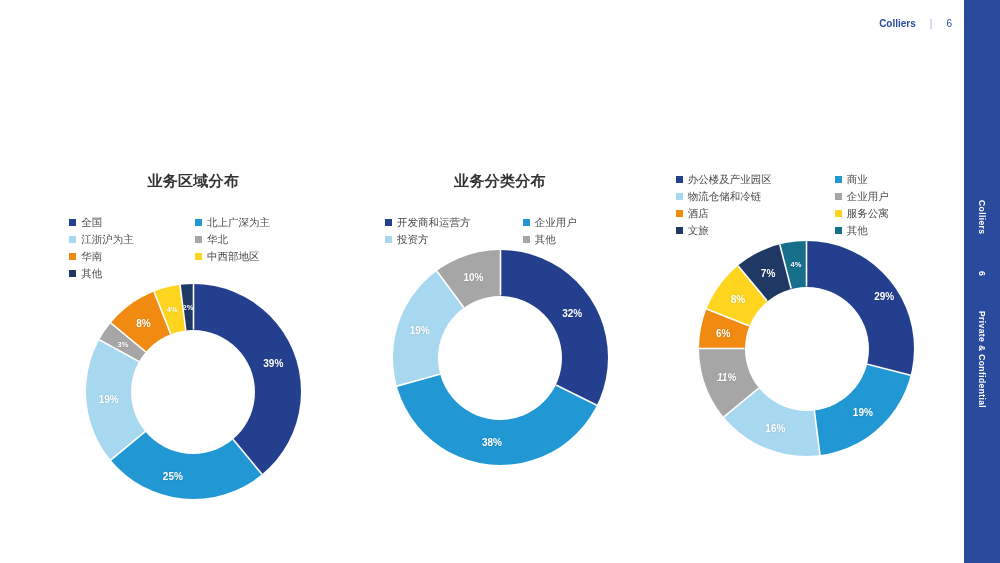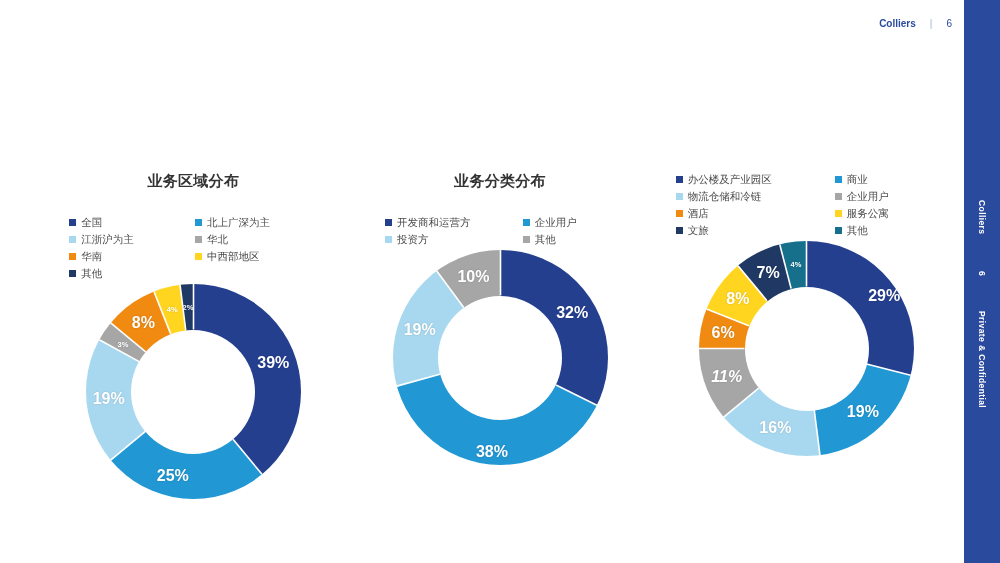--- a/index.html
+++ b/index.html
@@ -67,21 +67,21 @@
   .legend .sw{width:7px;height:7px;flex:0 0 7px;display:inline-block;}
   .legend .lb{font-size:10.5px;}
 
   .donut-wrap{position:relative;width:215px;height:215px;margin-top:4px;}
   .donut{width:215px;height:215px;border-radius:50%;position:relative;}
   .donut .hole{
     position:absolute;left:50%;top:50%;transform:translate(-50%,-50%);
     width:124px;height:124px;border-radius:50%;background:#ffffff;
   }
   .dlabel{
-    position:absolute;color:#ffffff;font-size:16px;font-weight:bold;
+    position:absolute;color:#ffffff;font-size:10px;font-weight:bold;
     transform:translate(-50%,-50%);white-space:nowrap;
     text-shadow:0 0 2px rgba(0,0,0,.18);
   }
   .dlabel.tiny{font-size:7.5px;}
 
   
   .watermark{
     position:absolute;left:800px;top:512px;
     display:flex;align-items:center;gap:7px;
     color:#b9d2ea;font-size:17px;font-weight:bold;opacity:.95;
@@ -185,21 +185,21 @@
             <div class="hole"></div>
           </div>
         <svg viewBox="0 0 215 215" style="position: absolute; left: 0px; top: 0px; width: 215px; height: 215px; pointer-events: none;">
             <line x1="107.5" y1="45.5" x2="107.5" y2="0" stroke="#ffffff" stroke-width="1.6"></line>
             <line x1="163.05161400606283" y1="135.032129981558" x2="203.8193307363186" y2="155.23716085512072" stroke="#ffffff" stroke-width="1.6"></line>
             <line x1="47.7417861692836" y1="124.02137644878219" x2="3.886967954806238" y2="136.1459349716788" stroke="#ffffff" stroke-width="1.6"></line>
             <line x1="70.73970839861227" y1="57.57324403307439" x2="43.76239762662611" y2="20.93344731541123" stroke="#ffffff" stroke-width="1.6"></line>
           </svg>
           <div id="labels1">
             <div class="dlabel" style="left: 179.727px; top: 62.6858px;">32%</div>
-            <div class="dlabel" style="left: 99.4202px; top: 192.115px; margin-top: 10px;">38%</div>
+            <div class="dlabel" style="left: 99.4202px; top: 192.115px;">38%</div>
             <div class="dlabel" style="left: 27.1749px; top: 79.6992px;">19%</div>
             <div class="dlabel" style="left: 80.9772px; top: 26.744px;">10%</div>
           </div>
       </div>
     </div>
 
     <div class="chart">
       <div class="legend wide">
         <div class="li">
             <span class="sw" style="background:#253f8f"></span>

